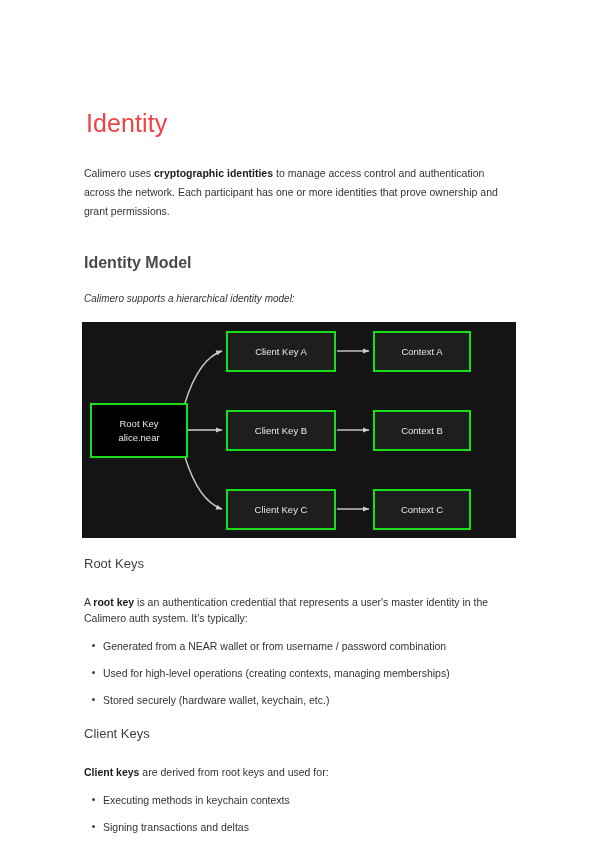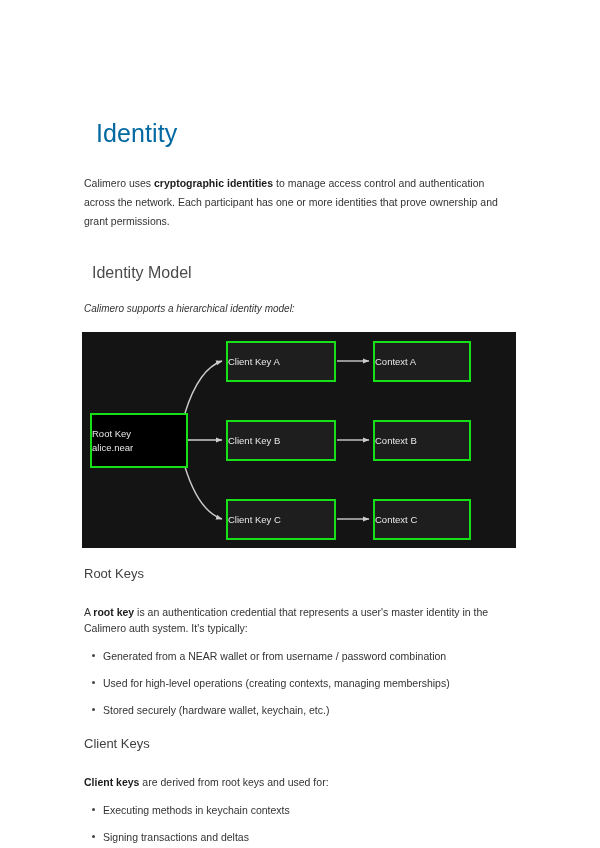--- a/index.html
+++ b/index.html
@@ -18,42 +18,42 @@
 
   .page {
     position: relative;
     width: 600px;
     height: 848px;
     box-sizing: border-box;
     padding: 0 84px;
   }
 
   .doc-title {
-    margin: 12px;
+    margin: 2px;
     padding-top: 104px;
     font-size: 25px;
     font-weight: 400;
     line-height: 34px;
-    color: #0369a1;
+    color: #ef4444;
     letter-spacing: 0.1px;
   }
 
   .intro-para {
     margin: 24px 0 0 0;
     font-size: 10.5px;
     line-height: 19px;
     color: #333333;
     max-width: 432px;
   }
   .intro-para b { font-weight: 700; color: #1c1c1c; }
 
   .h2 {
-    margin: 30px 0 0 8px;
+    margin: 30px 0 0 0;
     font-size: 16px;
-    font-weight: 400;
+    font-weight: 700;
     line-height: 24px;
     color: #4a4a4a;
   }
 
   .lede {
     margin: 14px 0 0 0;
     font-size: 10px;
     line-height: 19px;
     color: #333333;
     font-style: italic;
@@ -117,21 +117,21 @@
   .node {
     position: absolute;
     box-sizing: border-box;
     border: 2px solid #18e018;
     background: #1e1e1e;
     color: #e8e8e8;
     font-size: 9.5px;
     line-height: 14px;
     text-align: center;
     display: flex;
-    align-items: flex-start;
+    align-items: center;
     justify-content: center;
     flex-direction: column;
   }
   .node.root {
     background: #000000;
   }
 </style>
 </head>
 <body>
 

